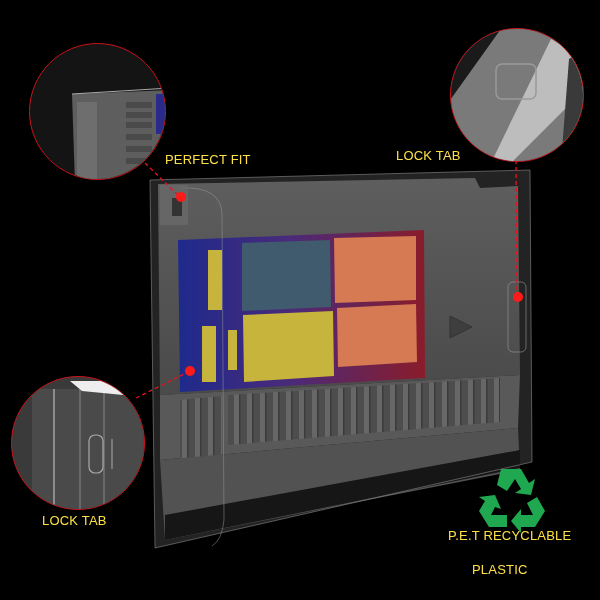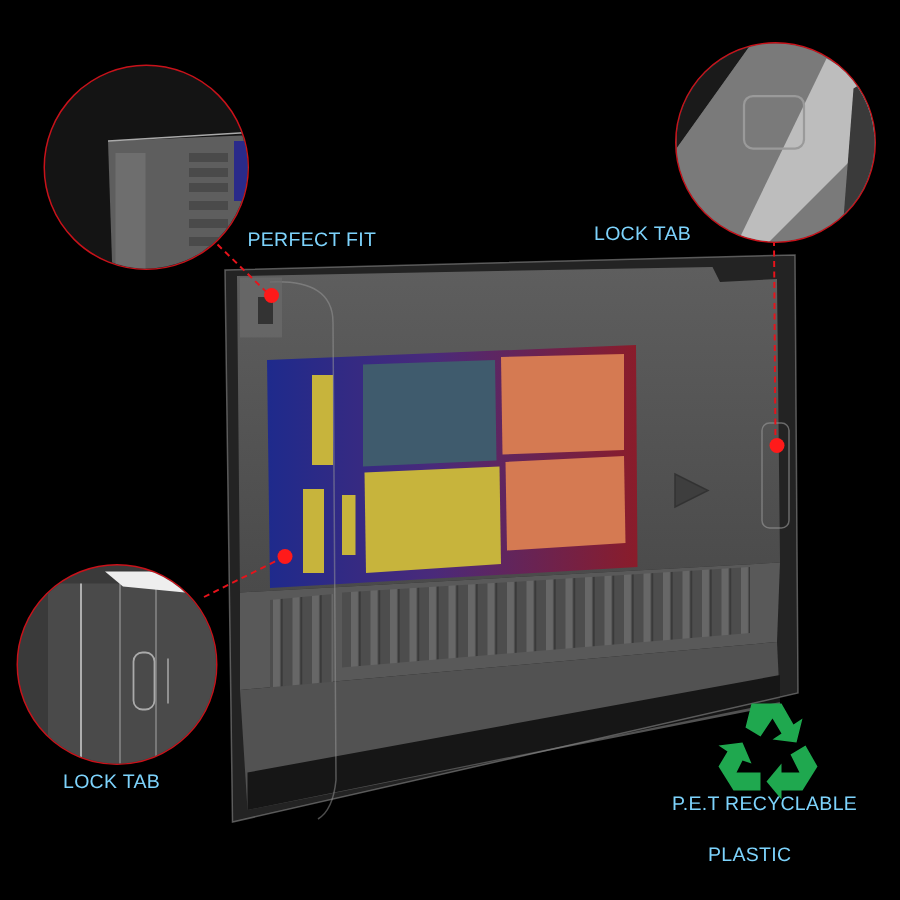--- a/index.html
+++ b/index.html
@@ -1,18 +1,18 @@
 <!DOCTYPE html>
 <html><head>
 <meta charset="utf-8">
 <style>
   html,body{margin:0;padding:0;background:#000;}
   body{width:600px;height:600px;position:relative;overflow:hidden;font-family:"Liberation Sans",sans-serif;}
   .abs{position:absolute;}
-  .label{position:absolute;color:#7dd3fc;font-size:13px;letter-spacing:0.2px;line-height:15px;white-space:nowrap;}
+  .label{position:absolute;color:#fde047;font-size:13px;letter-spacing:0.2px;line-height:15px;white-space:nowrap;}
   .circle{position:absolute;border-radius:50%;border:1.5px solid #c8121a;overflow:hidden;box-sizing:border-box;}
   svg{position:absolute;left:0;top:0;}
 </style>
 </head>
 <body>
 
 <div class="abs" style="left:0;top:0;width:600px;height:600px;">
 <svg width="600" height="600" viewBox="0 0 600 600">
   <defs>
     <linearGradient id="labelGrad" x1="0" y1="0" x2="1" y2="0">

